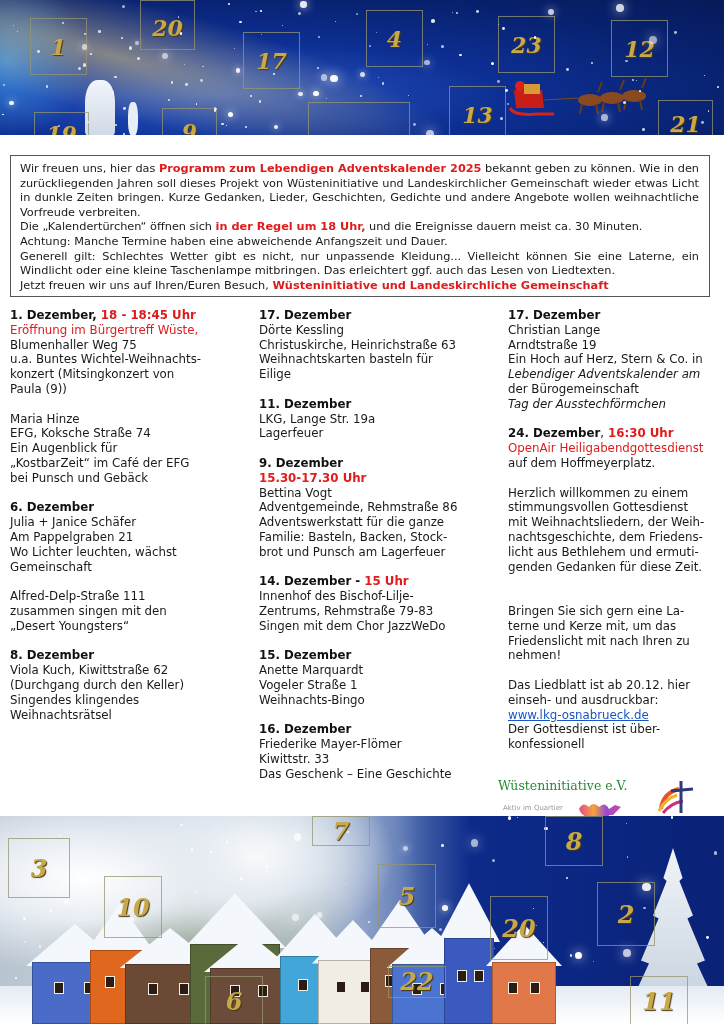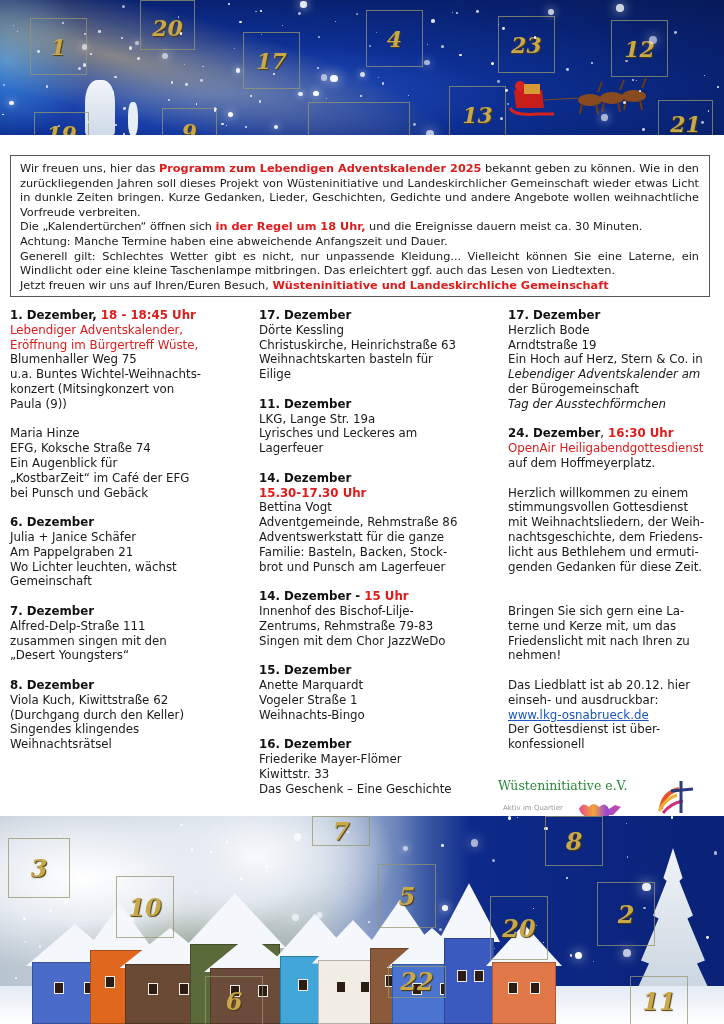--- a/index.html
+++ b/index.html
@@ -274,21 +274,20 @@
   <p>Achtung: Manche Termine haben eine abweichende Anfangszeit und Dauer.</p>
   <p class="justify">Generell gilt: Schlechtes Wetter gibt es nicht, nur unpassende Kleidung... Vielleicht können Sie eine Laterne, ein Windlicht oder eine kleine Taschenlampe mitbringen. Das erleichtert ggf. auch das Lesen von Liedtexten.</p>
   <p>
     <span>Jetzt freuen wir uns auf Ihren/Euren Besuch, </span><span class="red">Wüsteninitiative und Landeskirchliche Gemeinschaft</span>
   </p>
 </div>
 
 <div class="col col1">
   <div class="entry">
     <span class="line"><span class="date">1. Dezember,</span><span class="red"> 18 - 18:45 Uhr</span></span>
-    <span class="line red-normal">Lebendiger Adventskalender,</span>
     <span class="line red-normal">Eröffnung im Bürgertreff Wüste,</span>
     <span class="line">Blumenhaller Weg 75</span>
     <span class="line">u.a. Buntes Wichtel-Weihnachts-</span>
     <span class="line">konzert (Mitsingkonzert von</span>
     <span class="line">Paula (9))</span>
   </div>
   <div class="entry">
     <span class="line">Maria Hinze</span>
     <span class="line">EFG, Koksche Straße 74</span>
     <span class="line">Ein Augenblick für</span>
@@ -296,21 +295,20 @@
     <span class="line">bei Punsch und Gebäck</span>
   </div>
   <div class="entry">
     <span class="line date">6. Dezember</span>
     <span class="line">Julia + Janice Schäfer</span>
     <span class="line">Am Pappelgraben 21</span>
     <span class="line">Wo Lichter leuchten, wächst</span>
     <span class="line">Gemeinschaft</span>
   </div>
   <div class="entry">
-    <span class="line date">7. Dezember</span>
     <span class="line">Alfred-Delp-Straße 111</span>
     <span class="line">zusammen singen mit den</span>
     <span class="line">„Desert Youngsters“</span>
   </div>
   <div class="entry">
     <span class="line date">8. Dezember</span>
     <span class="line">Viola Kuch, Kiwittstraße 62</span>
     <span class="line">(Durchgang durch den Keller)</span>
     <span class="line">Singendes klingendes</span>
     <span class="line">Weihnachtsrätsel</span>
@@ -321,25 +319,24 @@
   <div class="entry">
     <span class="line date">17. Dezember</span>
     <span class="line">Dörte Kessling</span>
     <span class="line">Christuskirche, Heinrichstraße 63</span>
     <span class="line">Weihnachtskarten basteln für</span>
     <span class="line">Eilige</span>
   </div>
   <div class="entry">
     <span class="line date">11. Dezember</span>
     <span class="line">LKG, Lange Str. 19a</span>
-    <span class="line">Lyrisches und Leckeres am</span>
     <span class="line">Lagerfeuer</span>
   </div>
   <div class="entry">
-    <span class="line date">14. Dezember</span>
+    <span class="line date">9. Dezember</span>
     <span class="line red">15.30-17.30 Uhr</span>
     <span class="line">Bettina Vogt</span>
     <span class="line">Adventgemeinde, Rehmstraße 86</span>
     <span class="line">Adventswerkstatt für die ganze</span>
     <span class="line">Familie: Basteln, Backen, Stock-</span>
     <span class="line">brot und Punsch am Lagerfeuer</span>
   </div>
   <div class="entry">
     <span class="line"><span class="date">14. Dezember -</span><span class="red"> 15 Uhr</span></span>
     <span class="line">Innenhof des Bischof-Lilje-</span>
@@ -356,21 +353,21 @@
     <span class="line date">16. Dezember</span>
     <span class="line">Friederike Mayer-Flömer</span>
     <span class="line">Kiwittstr. 33</span>
     <span class="line">Das Geschenk – Eine Geschichte</span>
   </div>
 </div>
 
 <div class="col col3">
   <div class="entry">
     <span class="line date">17. Dezember</span>
-    <span class="line">Herzlich Bode</span>
+    <span class="line">Christian Lange</span>
     <span class="line">Arndtstraße 19</span>
     <span class="line">Ein Hoch auf Herz, Stern &amp; Co. in</span>
     <span class="line italic">Lebendiger Adventskalender am</span>
     <span class="line">der Bürogemeinschaft</span>
     <span class="line italic">Tag der Ausstechförmchen</span>
   </div>
   <div class="entry">
     <span class="line"><span class="date">24. Dezember</span><span>,</span><span class="red"> 16:30 Uhr</span></span>
     <span class="line red-normal">OpenAir Heiligabendgottesdienst</span>
     <span class="line">auf dem Hoffmeyerplatz.</span>
@@ -562,21 +559,21 @@
       </div>
       <div class="house" style="left: 492px; width: 64px; height: 100px;">
         <div class="roof" style="bottom: 58px; height: 42px;"></div>
         <div class="body" style="height: 60px; background: rgb(224, 120, 74); border: 1px solid rgba(0, 0, 0, 0.25);"></div>
         <div class="win" style="left: 16px; bottom: 30px; width: 8px; height: 10px;"></div>
         <div class="win" style="left: 38.4px; bottom: 30px; width: 8px; height: 10px;"></div>
       </div>
     </div>
 
   <div class="door door-b" style="left:8px;top:22px;width:60px;height:58px;">3</div>
-  <div class="door door-b" style="left:116px;top:60px;width:56px;height:60px;">10</div>
+  <div class="door door-b" style="left:104px;top:60px;width:56px;height:60px;">10</div>
   <div class="door door-b" style="left:312px;top:0;width:56px;height:28px;align-items:flex-start;">7</div>
   <div class="door door-b" style="left:545px;top:0;width:56px;height:48px;">8</div>
   <div class="door door-b" style="left:378px;top:48px;width:56px;height:62px;">5</div>
   <div class="door door-b" style="left:597px;top:66px;width:56px;height:62px;">2</div>
   <div class="door door-b" style="left:490px;top:80px;width:56px;height:62px;">20</div>
   <div class="door door-b" style="left:388px;top:150px;width:56px;height:30px;align-items:flex-start;">22</div>
   <div class="door door-b" style="left:205px;top:160px;width:56px;height:48px;">6</div>
   <div class="door door-b" style="left:630px;top:160px;width:56px;height:48px;">11</div>
 </div>
 

